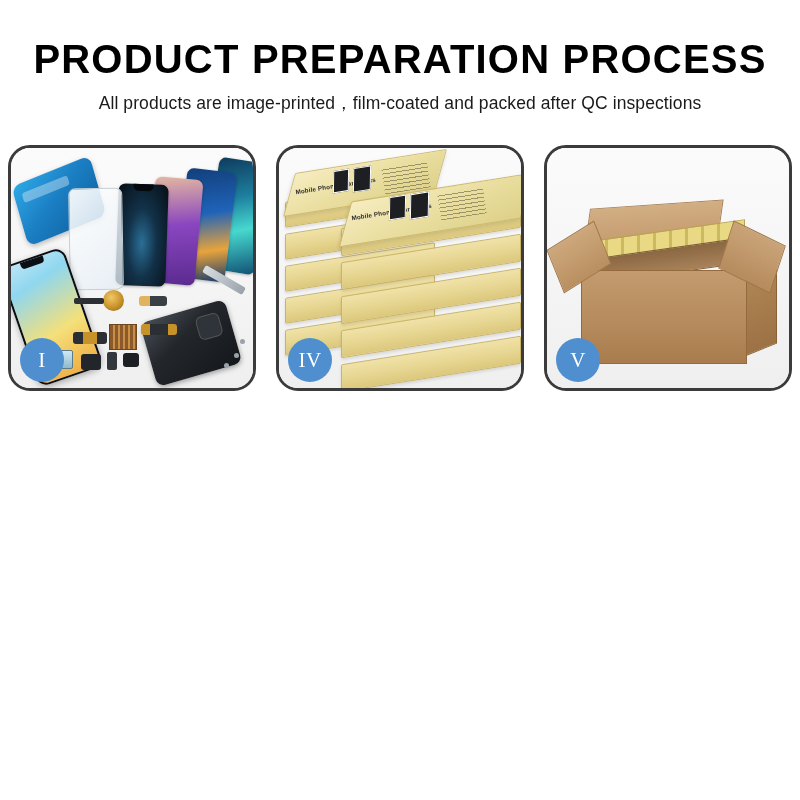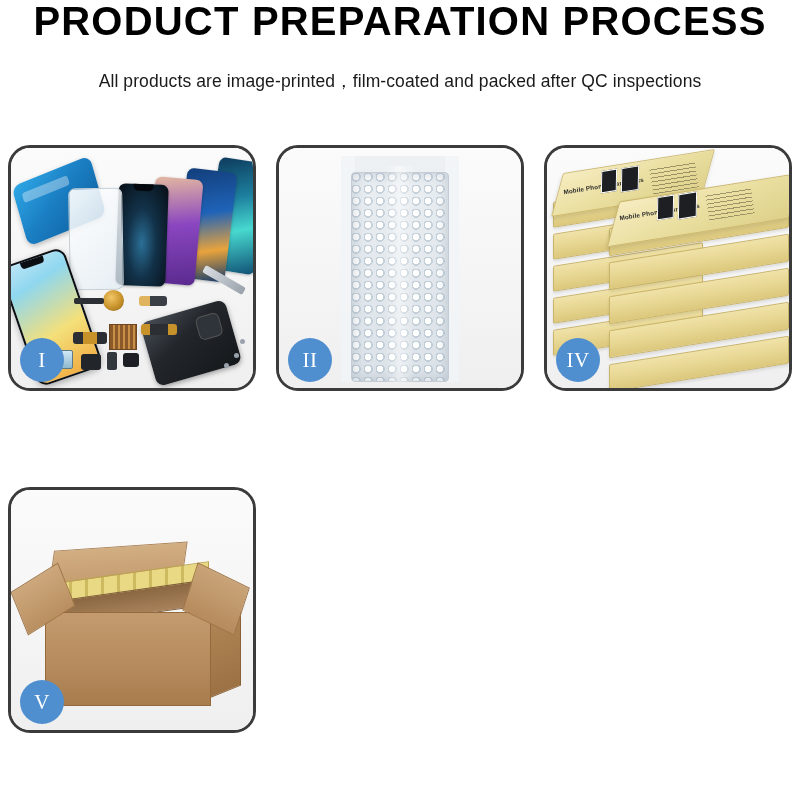--- a/index.html
+++ b/index.html
@@ -24,30 +24,31 @@
 
   
   .header {
     position: absolute;
     top: 0; left: 0;
     width: 800px;
     text-align: center;
   }
   .title {
     margin: 0;
+    padding-top: 38px;
     font-size: 40px;
     font-weight: 700;
     letter-spacing: 1.2px;
     line-height: 1.05;
     color: #000000;
     font-family: "Liberation Sans", sans-serif;
     white-space: nowrap;
   }
   .subtitle {
-    margin: 16px;
+    margin: 0;
     padding-top: 11px;
     font-size: 17.5px;
     font-weight: 400;
     letter-spacing: 0.1px;
     color: #1a1a1a;
     font-family: "Liberation Sans", sans-serif;
     white-space: nowrap;
   }
 
   
@@ -589,29 +590,20 @@
         <div class="comp btn-s"></div>
         <div class="comp sim"></div>
         <div class="comp screw1"></div>
         <div class="comp screw2"></div>
         <div class="comp screw3"></div>
         <div class="comp tweezer"></div>
       </div>
       <div class="badge">I</div>
     </div>
 
-    <div class="panel p2">
-      <div class="stage">
-        <div class="pouch">
-          <div class="bubbles"></div>
-          <div class="sheen"></div>
-        </div>
-      </div>
-      <div class="badge">II</div>
-    </div>
 
 
     <div class="panel p4">
       <div class="stage">
         <div class="stack">
           <div class="kbox kb-b5"></div>
           <div class="kbox kb-f5"></div>
           <div class="kbox kb-b4"></div>
           <div class="kbox kb-f4"></div>
           <div class="kbox kb-b3"></div>

